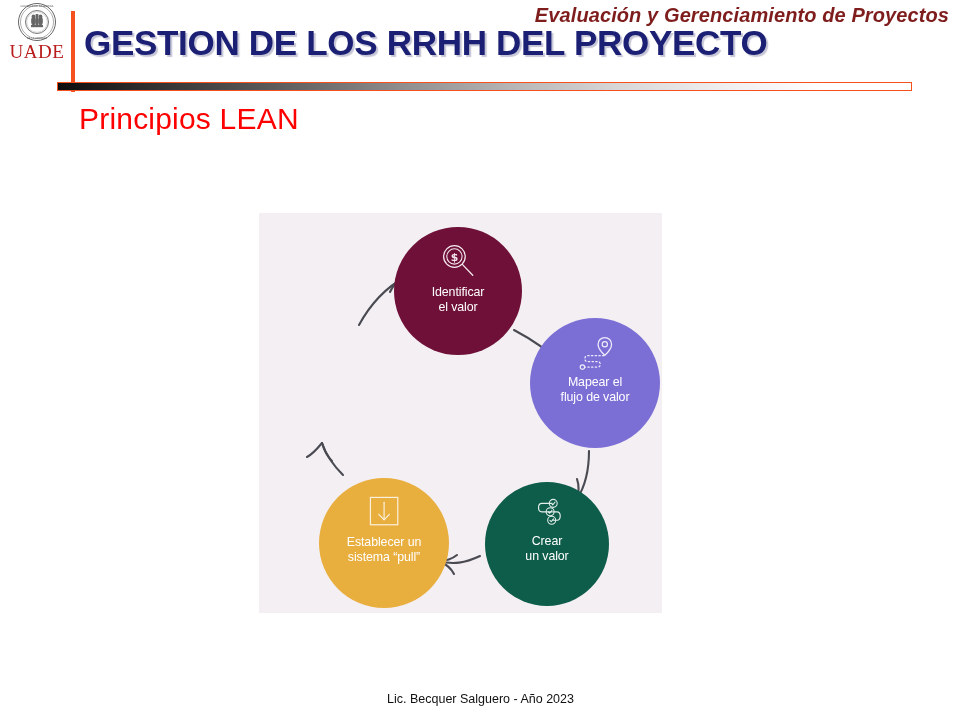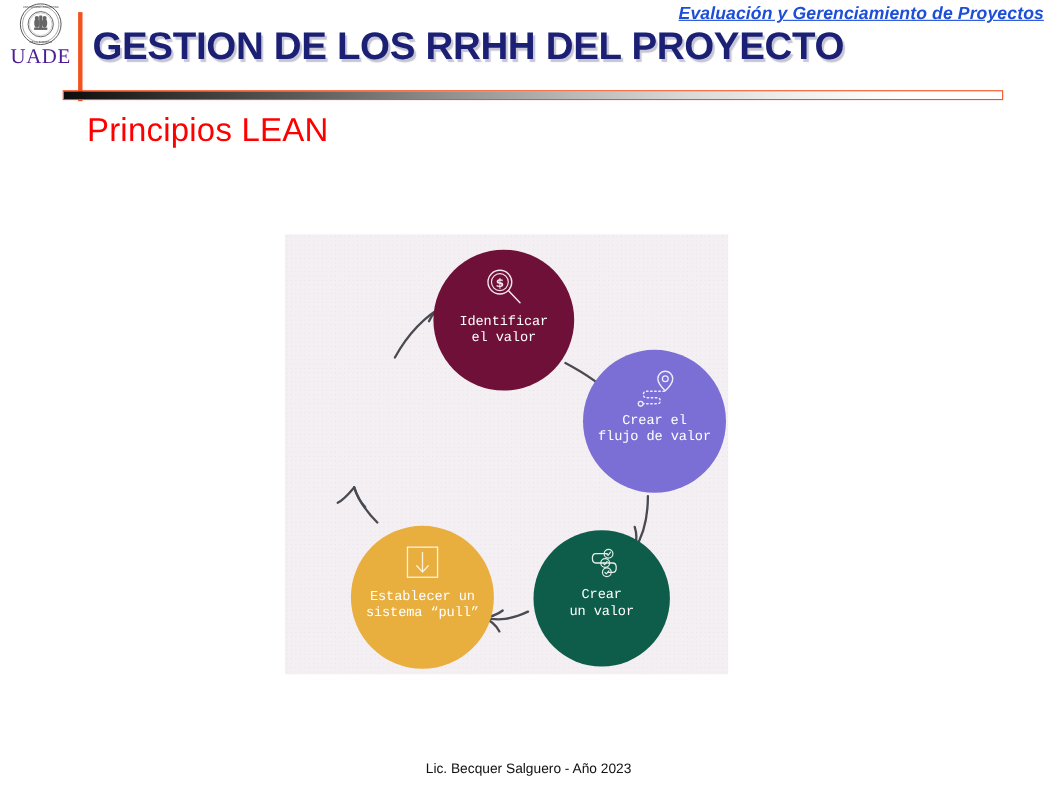--- a/index.html
+++ b/index.html
@@ -40,44 +40,43 @@
   }
   .uade-wordmark {
     position: absolute;
     left: 0px;
     top: 40px;
     width: 62px;
     text-align: center;
     font-family: "Liberation Serif", serif;
     font-size: 19px;
     letter-spacing: 0.5px;
-    color: #4c1d95;
+    color: #b91c1c;
     line-height: 20px;
   }
 
   .header-vrule {
     position: absolute;
     left: 71px;
     top: 11px;
     width: 4px;
     height: 81px;
     background: #F4511E;
   }
 
   .course-subtitle {
     position: absolute;
     right: 12px;
     top: 4px;
-    font-size: 16px;
+    font-size: 20px;
     font-weight: bold;
     font-style: italic;
-    color: #1d4ed8;
+    color: #7f1d1d;
     letter-spacing: 0.1px;
     white-space: nowrap;
-    text-decoration: underline;
   }
 
   .slide-title {
     position: absolute;
     left: 84px;
     top: 23px;
     font-size: 35px;
     font-weight: bold;
     color: #1B2074;
     letter-spacing: -0.3px;
@@ -166,21 +165,21 @@
     width: 100%;
     height: 100%;
     overflow: visible;
   }
   .node-label {
     margin-top: 6px;
     text-align: center;
     color: #ffffff;
     font-size: 12.4px;
     line-height: 15px;
-    font-family: Liberation Mono, monospace;
+    font-family: Liberation Sans, sans-serif;
     letter-spacing: -0.1px;
     padding: 0 4px;
   }
 
   
   .node-identificar {
     left: 135px; top: 14px;
     width: 128px; height: 128px;
     background: #6E1038;
   }
@@ -305,21 +304,21 @@
   <div class="node node-mapear">
     <div class="node-icon">
       <svg viewBox="0 0 46 40">
         <path d="M34.5,3 C39,3 42.5,6.6 42.5,11.1 C42.5,16.5 34.5,24 34.5,24 C34.5,24 26.5,16.5 26.5,11.1 C26.5,6.6 30,3 34.5,3 Z" fill="none" stroke="#EFECFA" stroke-width="1.5" stroke-linejoin="round"></path>
         <circle cx="34.5" cy="11" r="3.1" fill="none" stroke="#EFECFA" stroke-width="1.4"></circle>
         <path d="M33.5,24.5 L14,24.5 C9.8,24.5 9.8,31.5 14,31.5 L26,31.5 C30.2,31.5 30.2,38 26,38 L11,38" fill="none" stroke="#EFECFA" stroke-width="1.5" stroke-linecap="round" stroke-dasharray="1.6 2.8"></path>
         <circle cx="8" cy="38" r="2.6" fill="none" stroke="#EFECFA" stroke-width="1.4"></circle>
       </svg>
     </div>
     <div class="node-label">
-      <div>Crear el</div>
+      <div>Mapear el</div>
       <div>flujo de valor</div>
     </div>
   </div>
 
   <div class="node node-crear">
     <div class="node-icon">
       <svg viewBox="0 0 46 42">
         <path d="M30,7 L16,7 C10.5,7 10.5,18 16,18 L30,18" fill="none" stroke="#E3EEEA" stroke-width="1.5"></path>
         <path d="M30,18 L36,18 C41.5,18 41.5,29 36,29 L30,29" fill="none" stroke="#E3EEEA" stroke-width="1.5"></path>
         <g stroke="#E3EEEA" stroke-width="1.4" fill="none">

